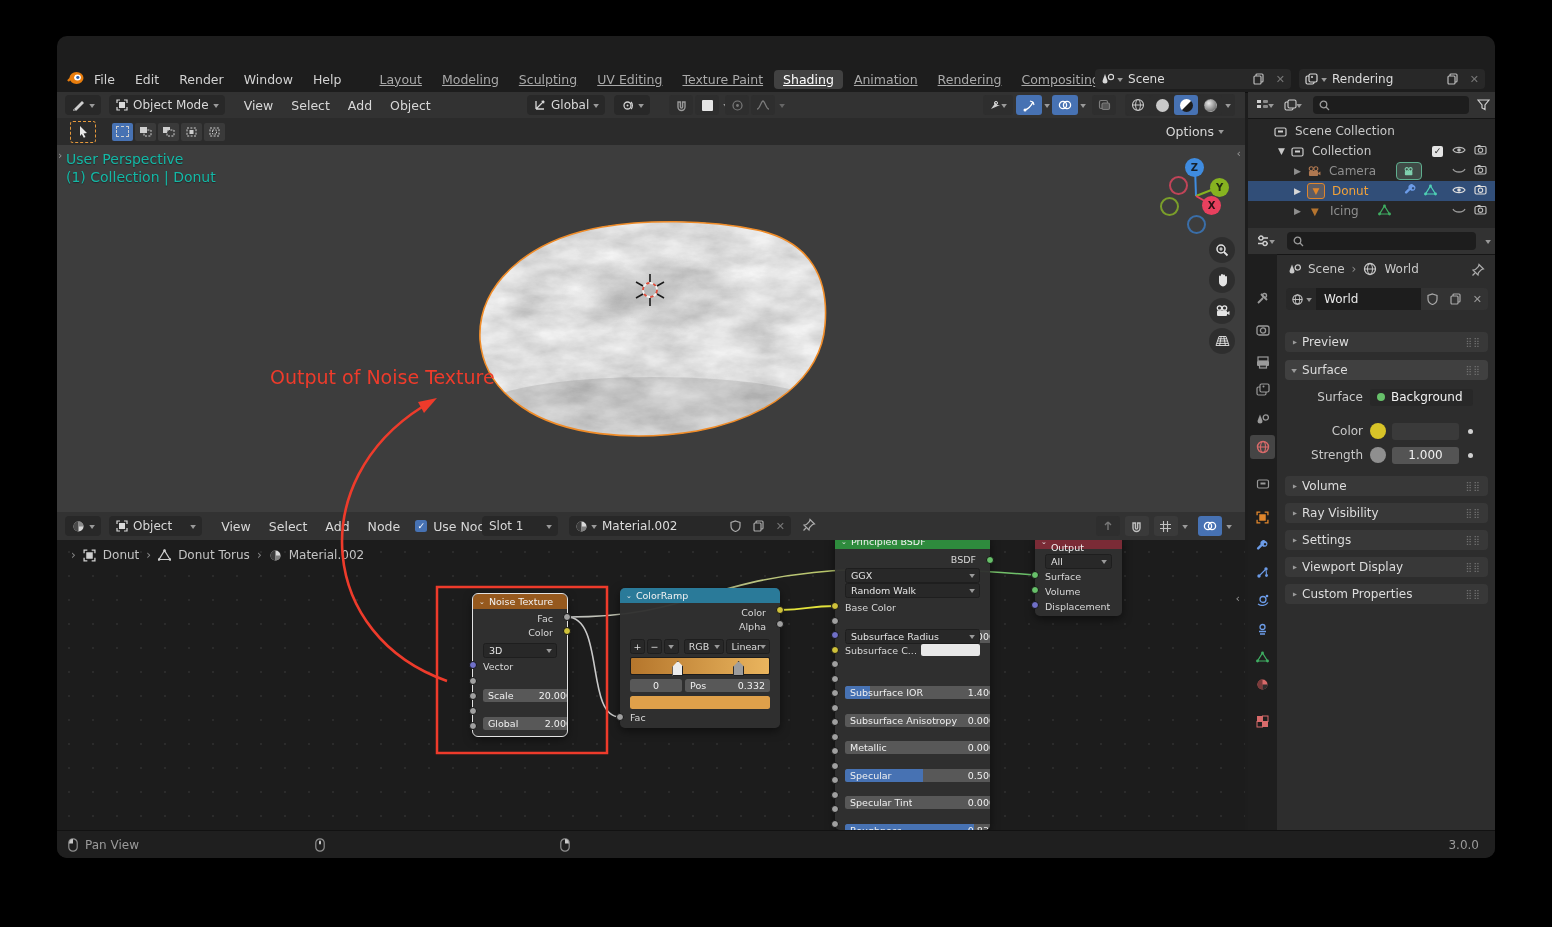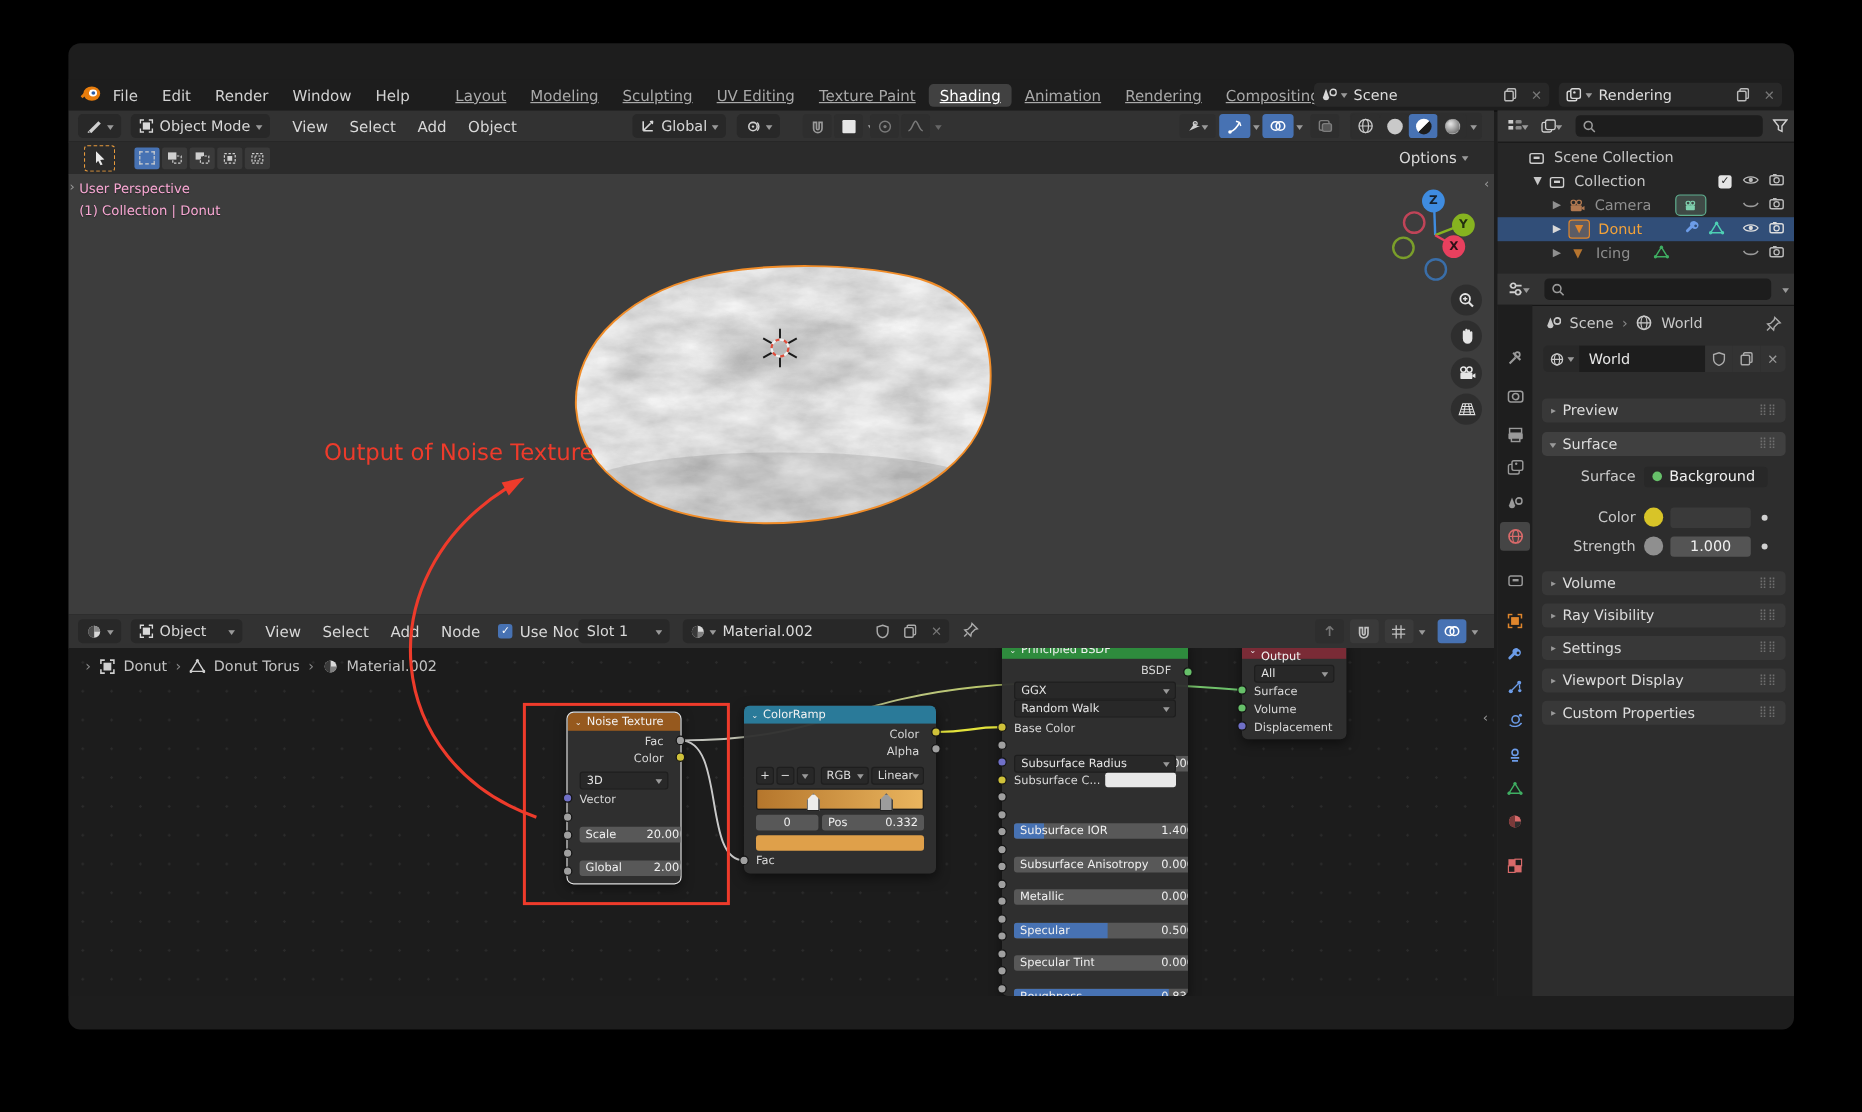--- a/index.html
+++ b/index.html
@@ -28,21 +28,21 @@
   .toolrow{background:#2b2b2b;border-bottom:1px solid #141414;}
   .toolbox{width:24px;height:20px;border:1px dashed #e79a3c;border-radius:3px;display:flex;align-items:center;justify-content:center;}
   .selbox{width:21px;height:18px;background:#3a3a3a;border-radius:2px;margin-right:2px;display:flex;align-items:center;justify-content:center;}
   .selbox.on{background:#4772b3;}
   .dash{width:11px;height:9px;border:1px dashed #cfcfcf;}
   .tgl{width:24px;height:20px;background:#2e2e2e;border-radius:3px;display:flex;align-items:center;justify-content:center;}
   .tgl.on{background:#4772b3;}
   .sphere{width:13px;height:13px;border-radius:50%;}
   
   .viewport{left:0;top:109px;width:1188px;height:367px;background:#3d3d3d;overflow:hidden;}
-  .ovl-text{color:#f9a8d4;font-size:11px;position:absolute;left:9px;text-shadow:0 1px 1px rgba(0,0,0,.4);}
+  .ovl-text{color:#14b8a6;font-size:14px;position:absolute;left:9px;text-shadow:0 1px 1px rgba(0,0,0,.4);}
   .navball{position:absolute;border-radius:50%;width:19px;height:19px;display:flex;align-items:center;justify-content:center;color:#2b2b2b;font-size:10px;font-weight:bold;}
   .navring{position:absolute;border-radius:50%;width:15px;height:15px;border:2.5px solid;}
   .vpbtn{position:absolute;width:26px;height:26px;border-radius:50%;background:rgba(35,35,35,.55);display:flex;align-items:center;justify-content:center;}
   
   .nodecanvas{left:0;top:504px;width:1188px;height:290px;background:#1c1c1c;background-image:radial-gradient(#2b2b2b 1px,transparent 1.2px);background-size:24px 24px;overflow:hidden;}
   .crumb{position:absolute;left:14px;top:8px;display:flex;align-items:center;gap:7px;color:#c3c3c3;font-size:12px;}
   .node{position:absolute;background:rgba(48,48,48,.96);border-radius:5px;font-size:9.5px;color:#d8d8d8;box-shadow:0 3px 10px rgba(0,0,0,.5);overflow:hidden;}
   .node.sel{outline:1.4px solid #e2e2e2;}
   .nhead{height:15px;display:flex;align-items:center;gap:4px;padding:0 6px;color:#f2f2f2;font-size:9.5px;}
   .nhead .c{font-size:7px;color:#e8e8e8;}
@@ -1008,20 +1008,36 @@
           <span>Viewport Display</span>
           <span class="grip">⣿⣿</span>
         </div>
     <div class="panel" style="top:356px">
           <span class="chev" style="transform:rotate(-90deg)">▾</span>
           <span>Custom Properties</span>
           <span class="grip">⣿⣿</span>
         </div>
   </div>
 
+  <div class="abs statusbar">
+    <svg style="margin-left:11px" width="10" height="14" viewBox="0 0 10 14">
+          <rect x="0.8" y="0.8" width="8.4" height="12.4" rx="4" fill="none" stroke="#8f8f8f" stroke-width="1.2"></rect>
+          <path d="M1,5.5 a4,5 0 0 1 4,-4.5 v4.5 Z" fill="#c9c9c9"></path>
+        </svg>
+    <span style="margin-left:7px">Pan View</span>
+    <svg style="position:absolute;left:258px" width="10" height="14" viewBox="0 0 10 14">
+          <rect x="0.8" y="0.8" width="8.4" height="12.4" rx="4" fill="none" stroke="#8f8f8f" stroke-width="1.2"></rect>
+          <rect x="4" y="2.5" width="2" height="4" rx="1" fill="#c9c9c9"></rect>
+        </svg>
+    <svg style="position:absolute;left:503px" width="10" height="14" viewBox="0 0 10 14">
+          <rect x="0.8" y="0.8" width="8.4" height="12.4" rx="4" fill="none" stroke="#8f8f8f" stroke-width="1.2"></rect>
+          <path d="M9,5.5 a4,5 0 0 0 -4,-4.5 v4.5 Z" fill="#c9c9c9"></path>
+        </svg>
+    <span style="position:absolute;right:16px">3.0.0</span>
+  </div>
 
   <svg class="overlay" viewBox="0 0 1438 822">
     <rect x="380" y="551" width="170" height="166" fill="none" stroke="#ee3b2b" stroke-width="2.5"></rect>
     <path d="M390,645 C262,600 248,445 365,371" fill="none" stroke="#ee3b2b" stroke-width="2.6"></path>
     <polygon points="380,362 367,377 361,366" fill="#ee3b2b"></polygon>
   </svg>
   <span class="anno-text">Output of Noise Texture</span>
 
 </div>
 </div>

